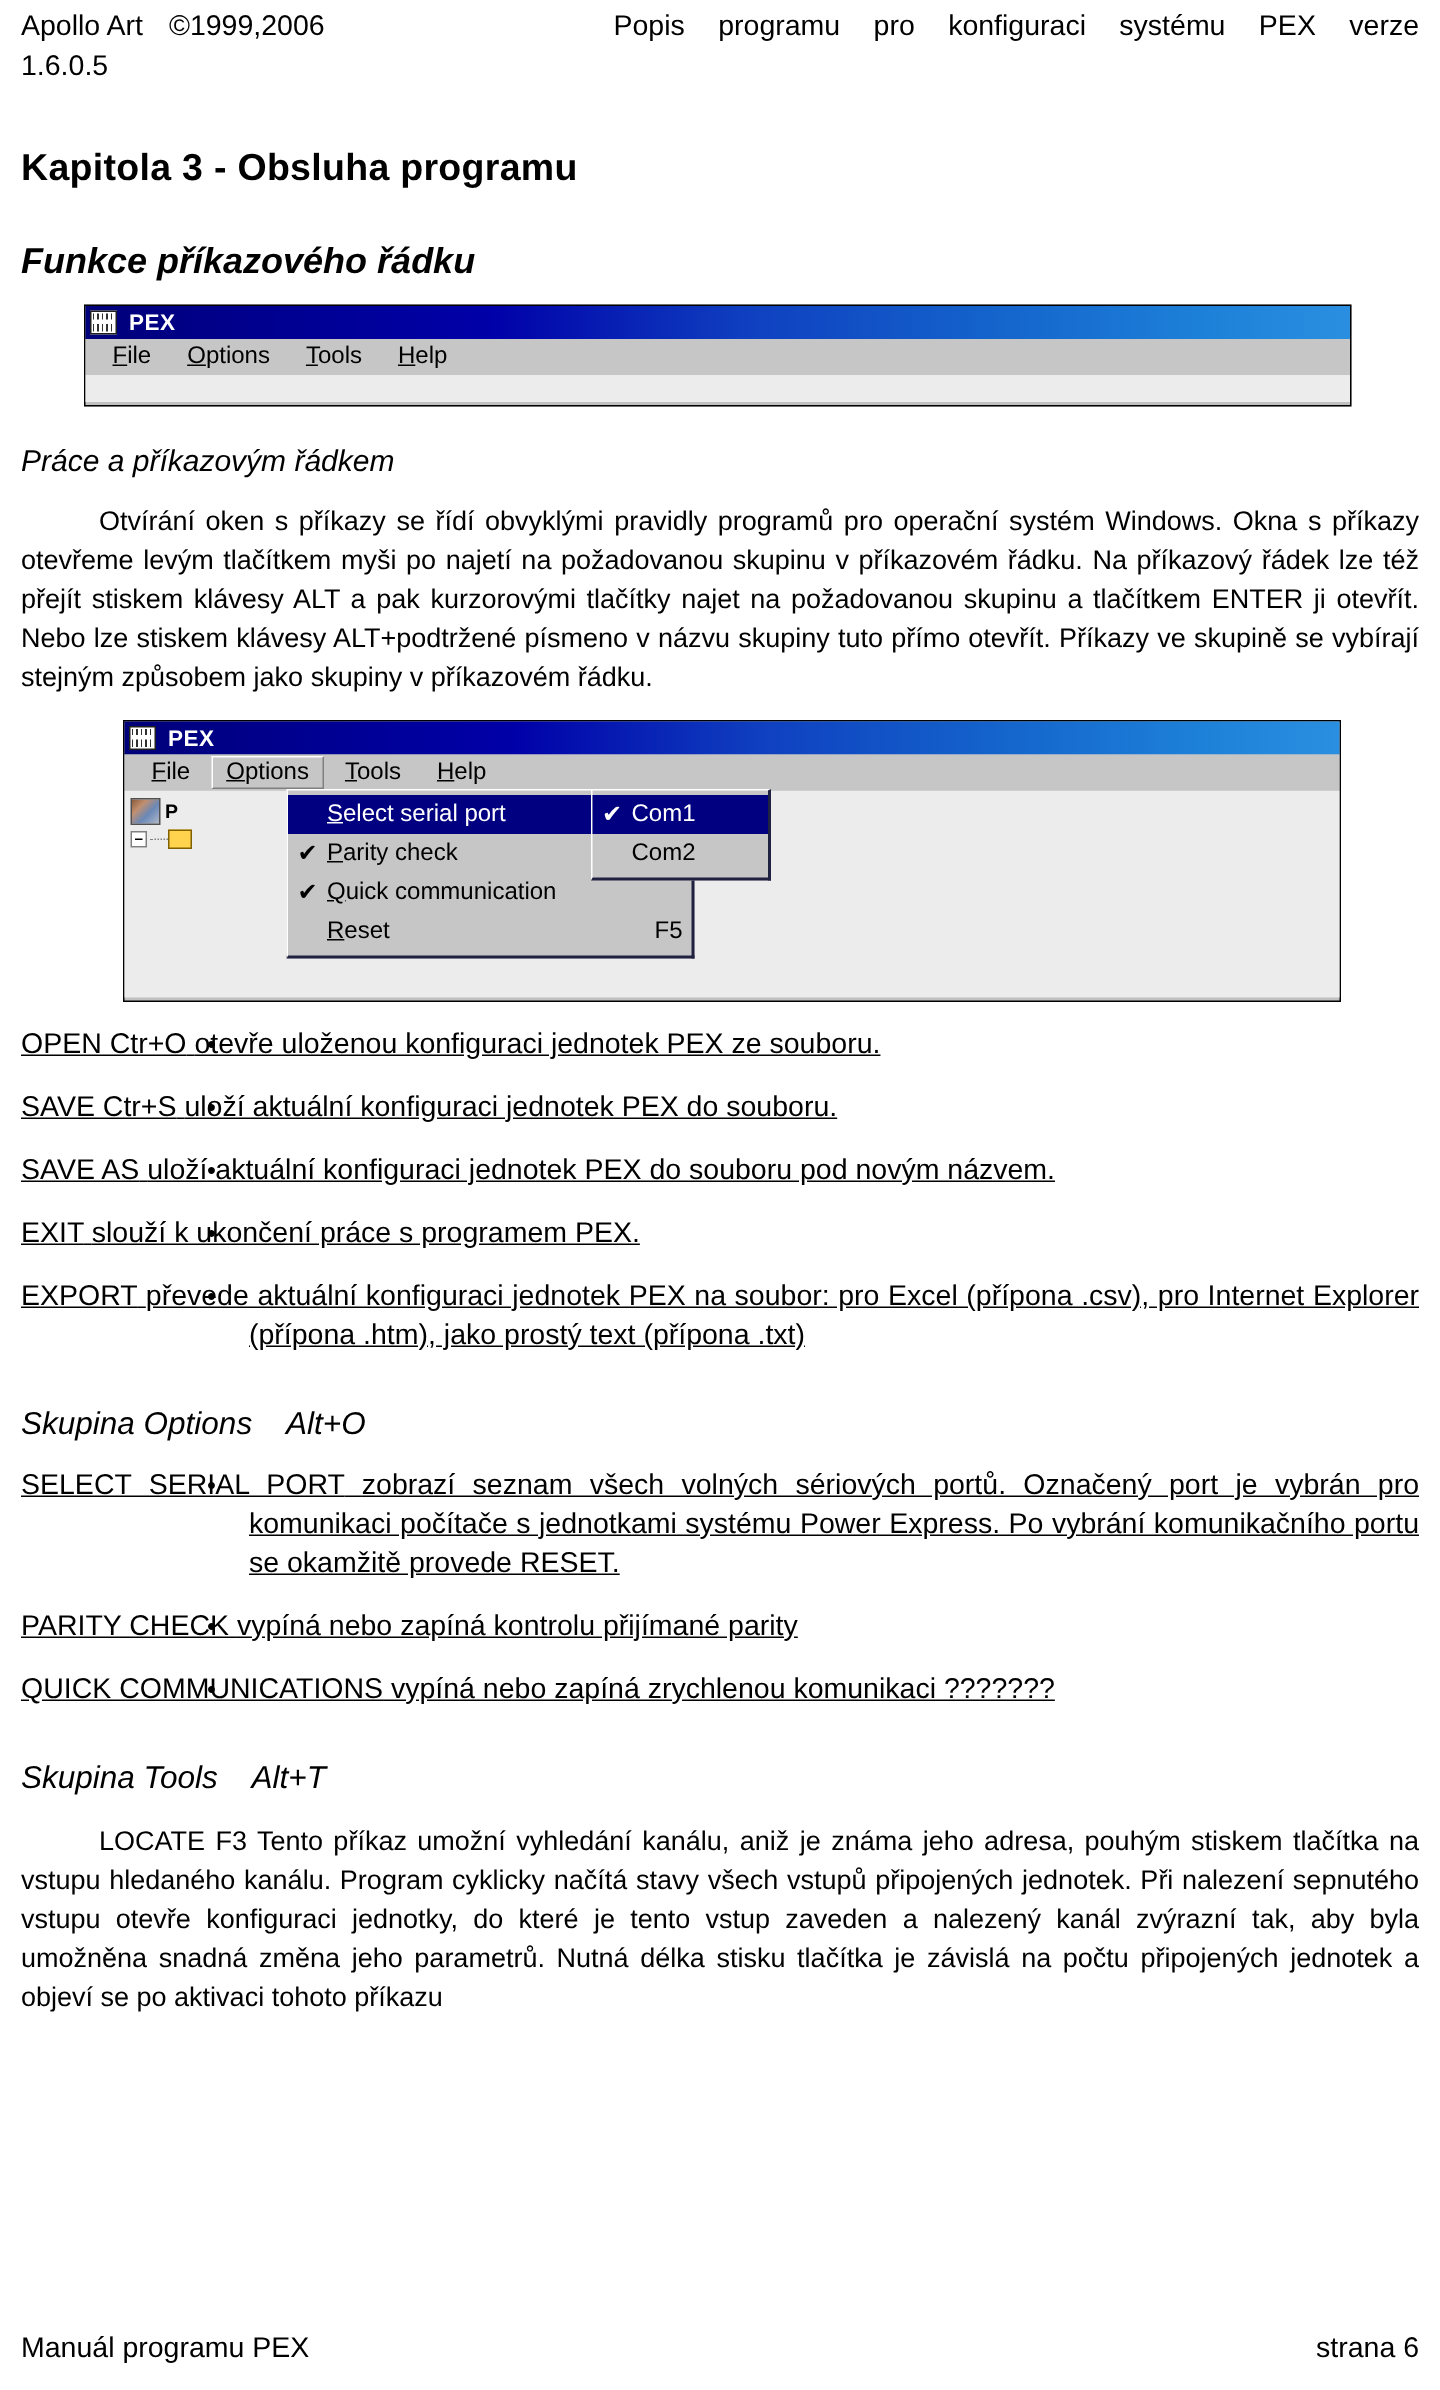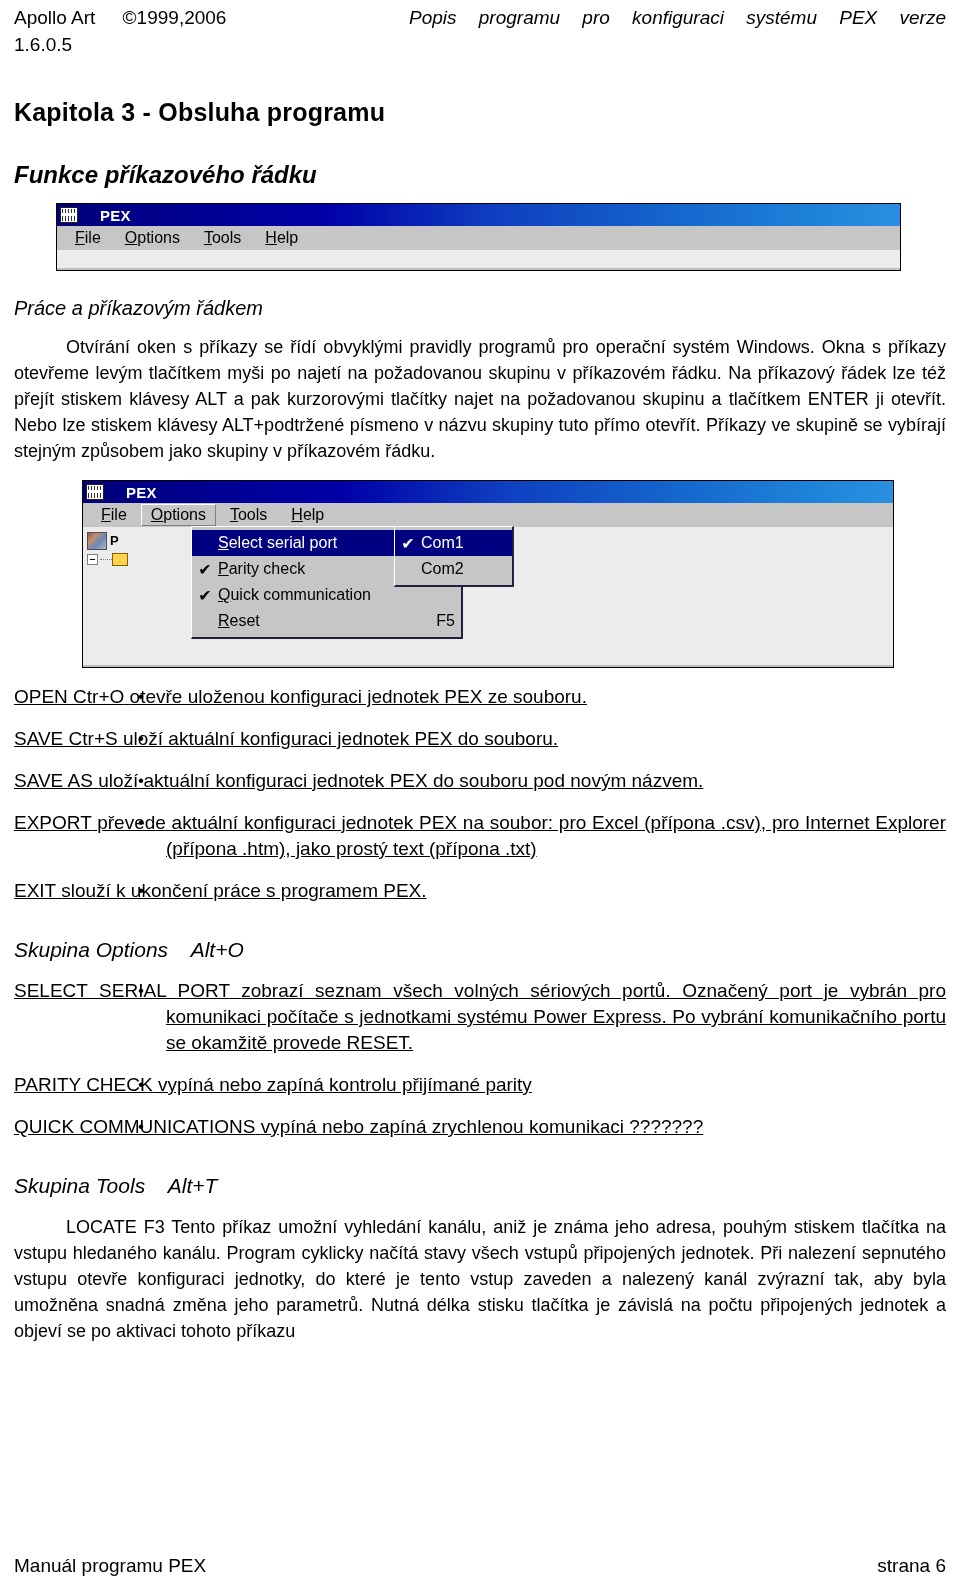--- a/index.html
+++ b/index.html
@@ -30,30 +30,29 @@
     line-height: 27px;
     padding-top: 4px;
     height: 58px;
   }
   .runhead .left {
     position: absolute;
     left: 0;
     top: 4px;
     white-space: nowrap;
   }
-  .runhead .left .brand { margin-right: 22px; }
+  .runhead .left .brand { margin-right: 12px; }
   .runhead .right {
     position: absolute;
     left: 395px;
     right: 0;
     top: 4px;
     text-align: justify;
     text-align-last: justify;
     white-space: normal;
-    font-style: italic;
   }
   .runhead .secondline {
     position: absolute;
     left: 0;
     top: 31px;
   }
 
   
   h1.chapter {
     font-size: 25px;
@@ -103,21 +102,21 @@
     background: linear-gradient(to right, #00007a 0%, #00008f 14%, #0000a8 32%, #0f3fc0 52%, #1464cc 72%, #1d80d8 88%, #2a8fe0 100%);
     display: flex;
     align-items: center;
     padding-left: 3px;
     box-sizing: border-box;
   }
   .titlebar .wintitle {
     color: #ffffff;
     font-size: 15px;
     font-weight: bold;
-    margin-left: 22px;
+    margin-left: 8px;
     letter-spacing: 0.3px;
   }
   .app-icon {
     width: 18px;
     height: 16px;
     background: #ffffff;
     border: 1px solid #202020;
     box-sizing: border-box;
     position: relative;
     flex: 0 0 auto;
@@ -377,22 +376,22 @@
       </div>
 
     </div>
   </div>
 
 
   <ul class="blist">
     <li><span class="hang">OPEN   Ctr+O</span>  <span>otevře uloženou konfiguraci jednotek PEX ze souboru.</span></li>
     <li><span class="hang">SAVE   Ctr+S</span>  <span>uloží aktuální konfiguraci jednotek PEX do souboru.</span></li>
     <li><span class="hang">SAVE AS</span> <span>uloží aktuální konfiguraci jednotek PEX do souboru pod novým názvem.</span></li>
+    <li><span class="hang">EXIT</span>  <span>slouží k ukončení práce s programem PEX.</span></li>
     <li><span class="hang">EXPORT</span> <span>převede aktuální konfiguraci jednotek PEX na soubor: pro  Excel (přípona .csv), pro Internet Explorer (přípona .htm), jako prostý text (přípona .txt)</span></li>
-    <li><span class="hang">EXIT</span>  <span>slouží k ukončení práce s programem PEX.</span></li>
   </ul>
 
   <h3 class="group" style="margin-top:34px;"><span>Skupina Options</span>    <span>Alt+O</span></h3>
 
   <ul class="blist">
     <li><span class="hang">SELECT SERIAL PORT</span> <span>zobrazí seznam všech volných sériových portů. Označený port je vybrán pro komunikaci počítače s jednotkami systému Power Express. Po vybrání komunikačního portu se okamžitě provede RESET.</span></li>
     <li><span class="hang">PARITY CHECK</span> <span>vypíná nebo zapíná kontrolu přijímané parity</span></li>
     <li><span class="hang">QUICK COMMUNICATIONS</span> <span>vypíná nebo zapíná zrychlenou komunikaci ???????</span></li>
   </ul>
 

